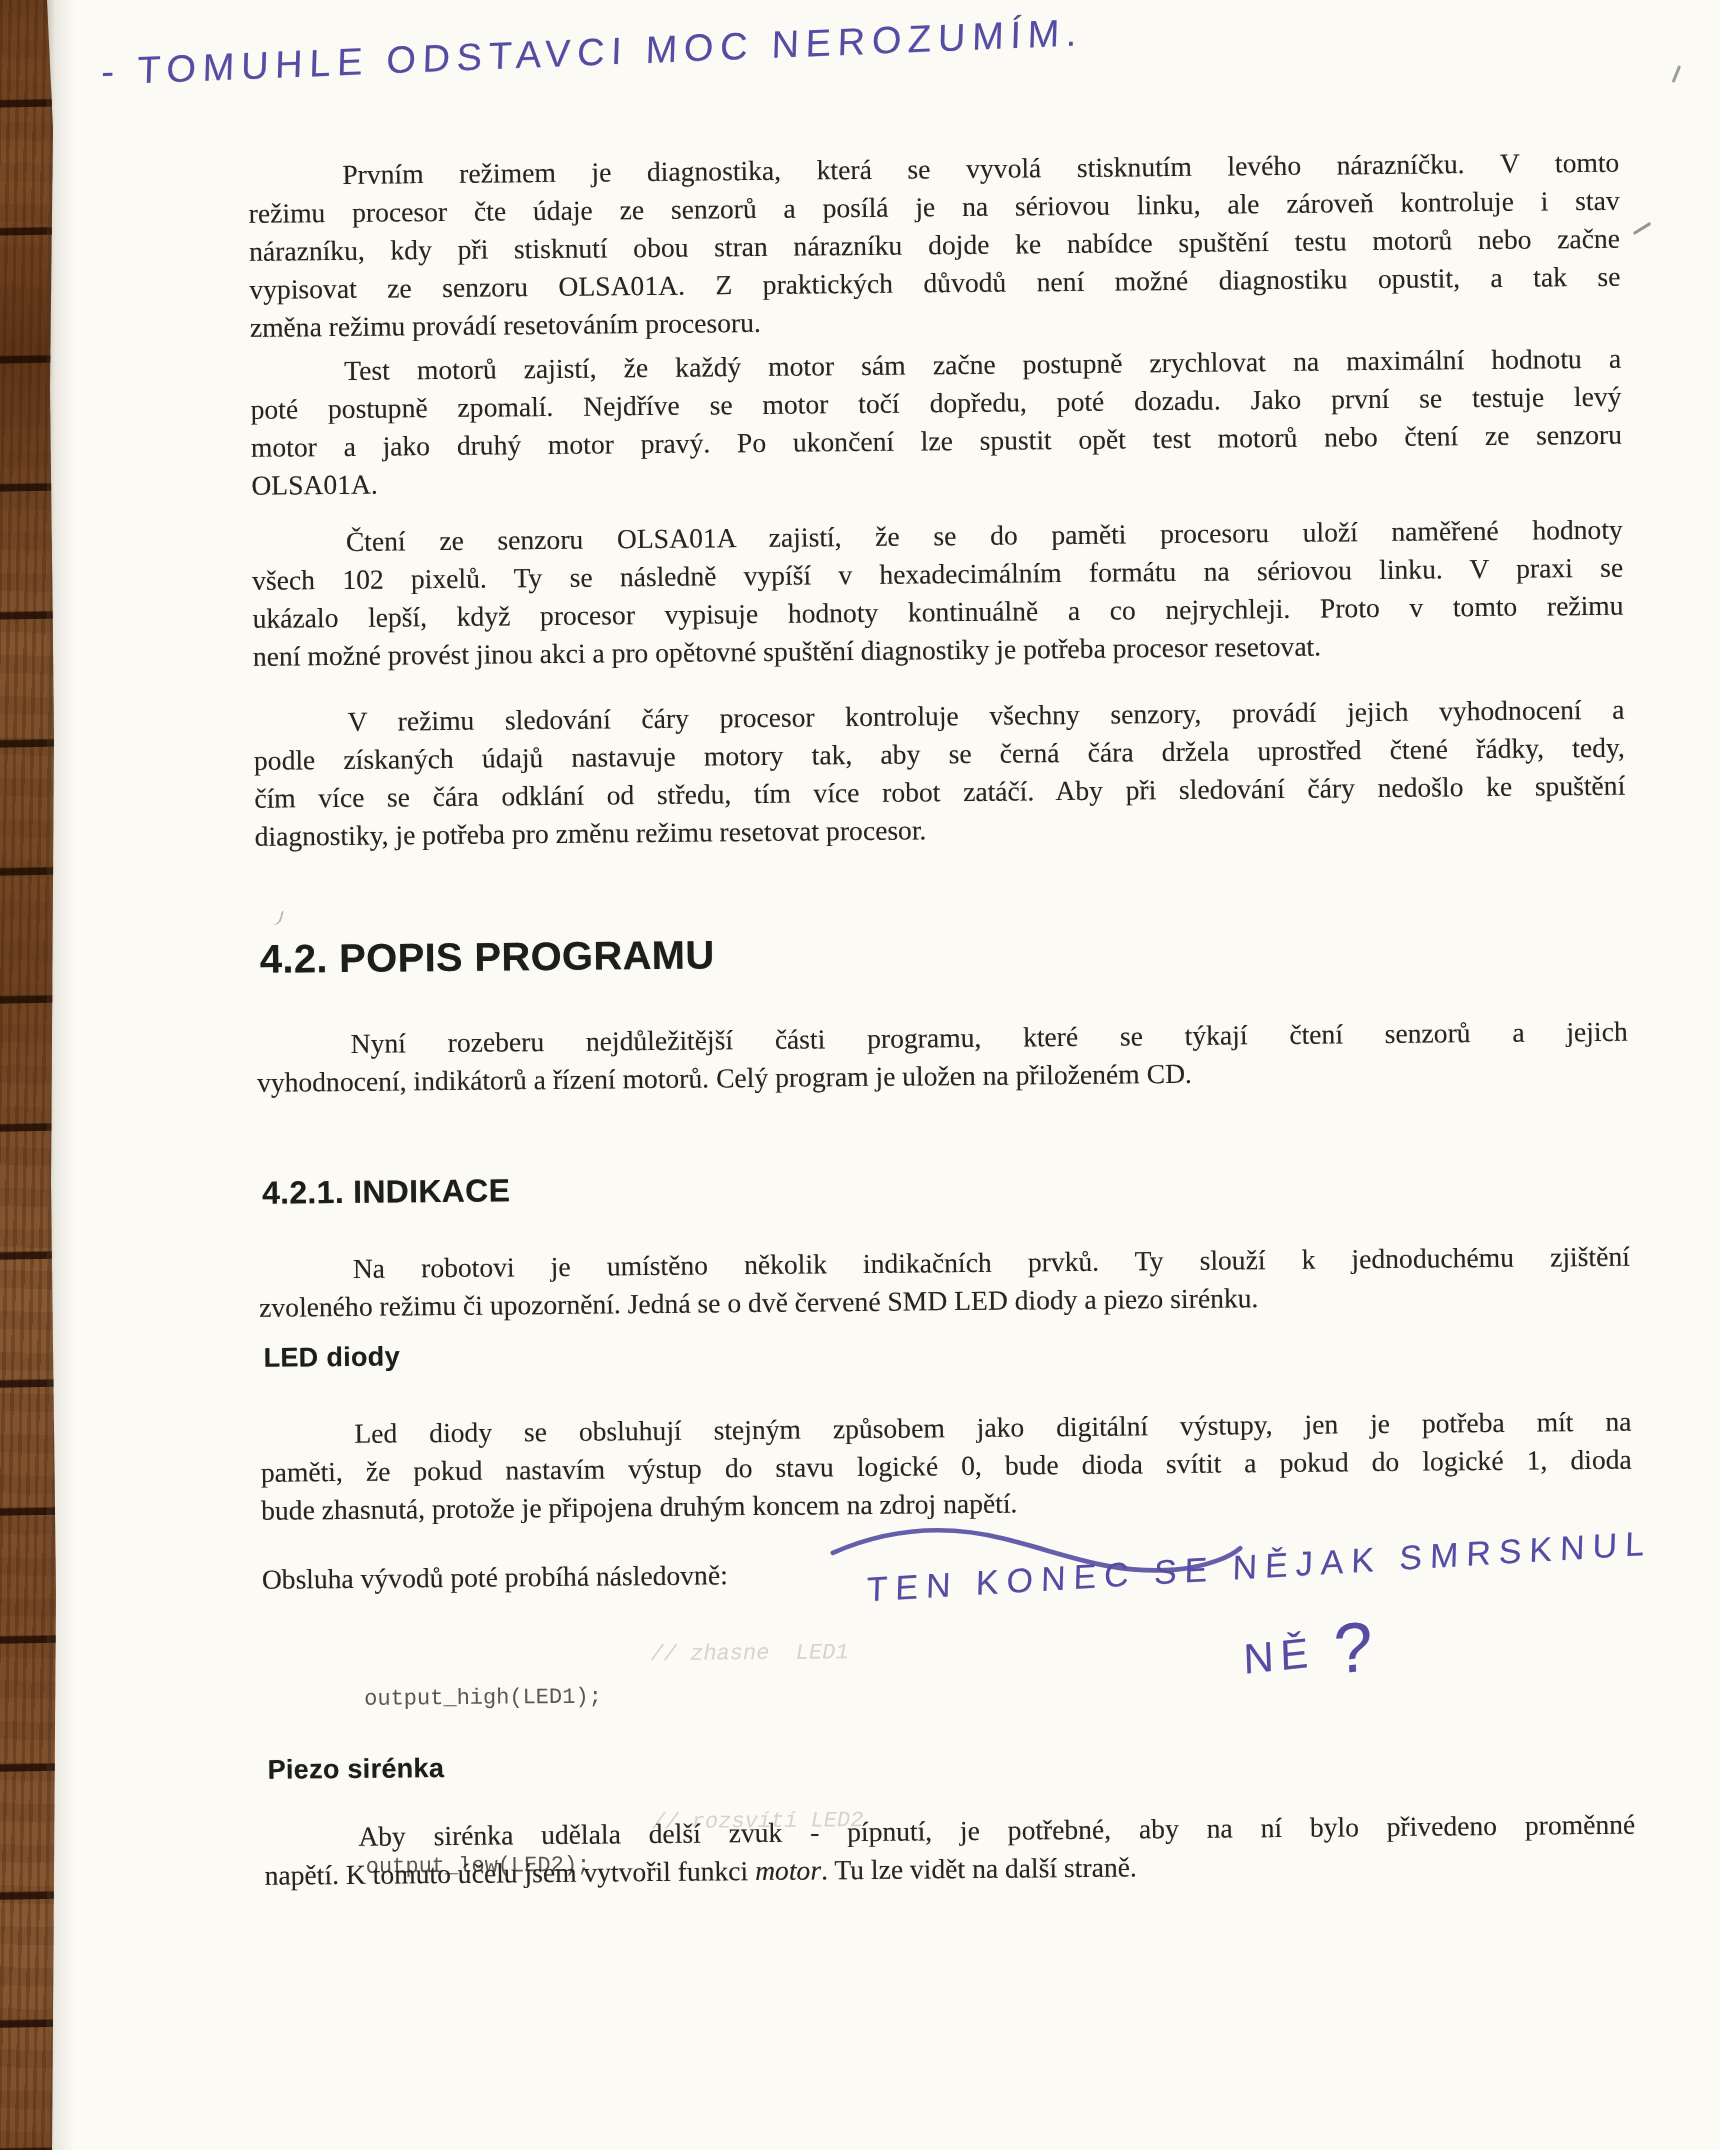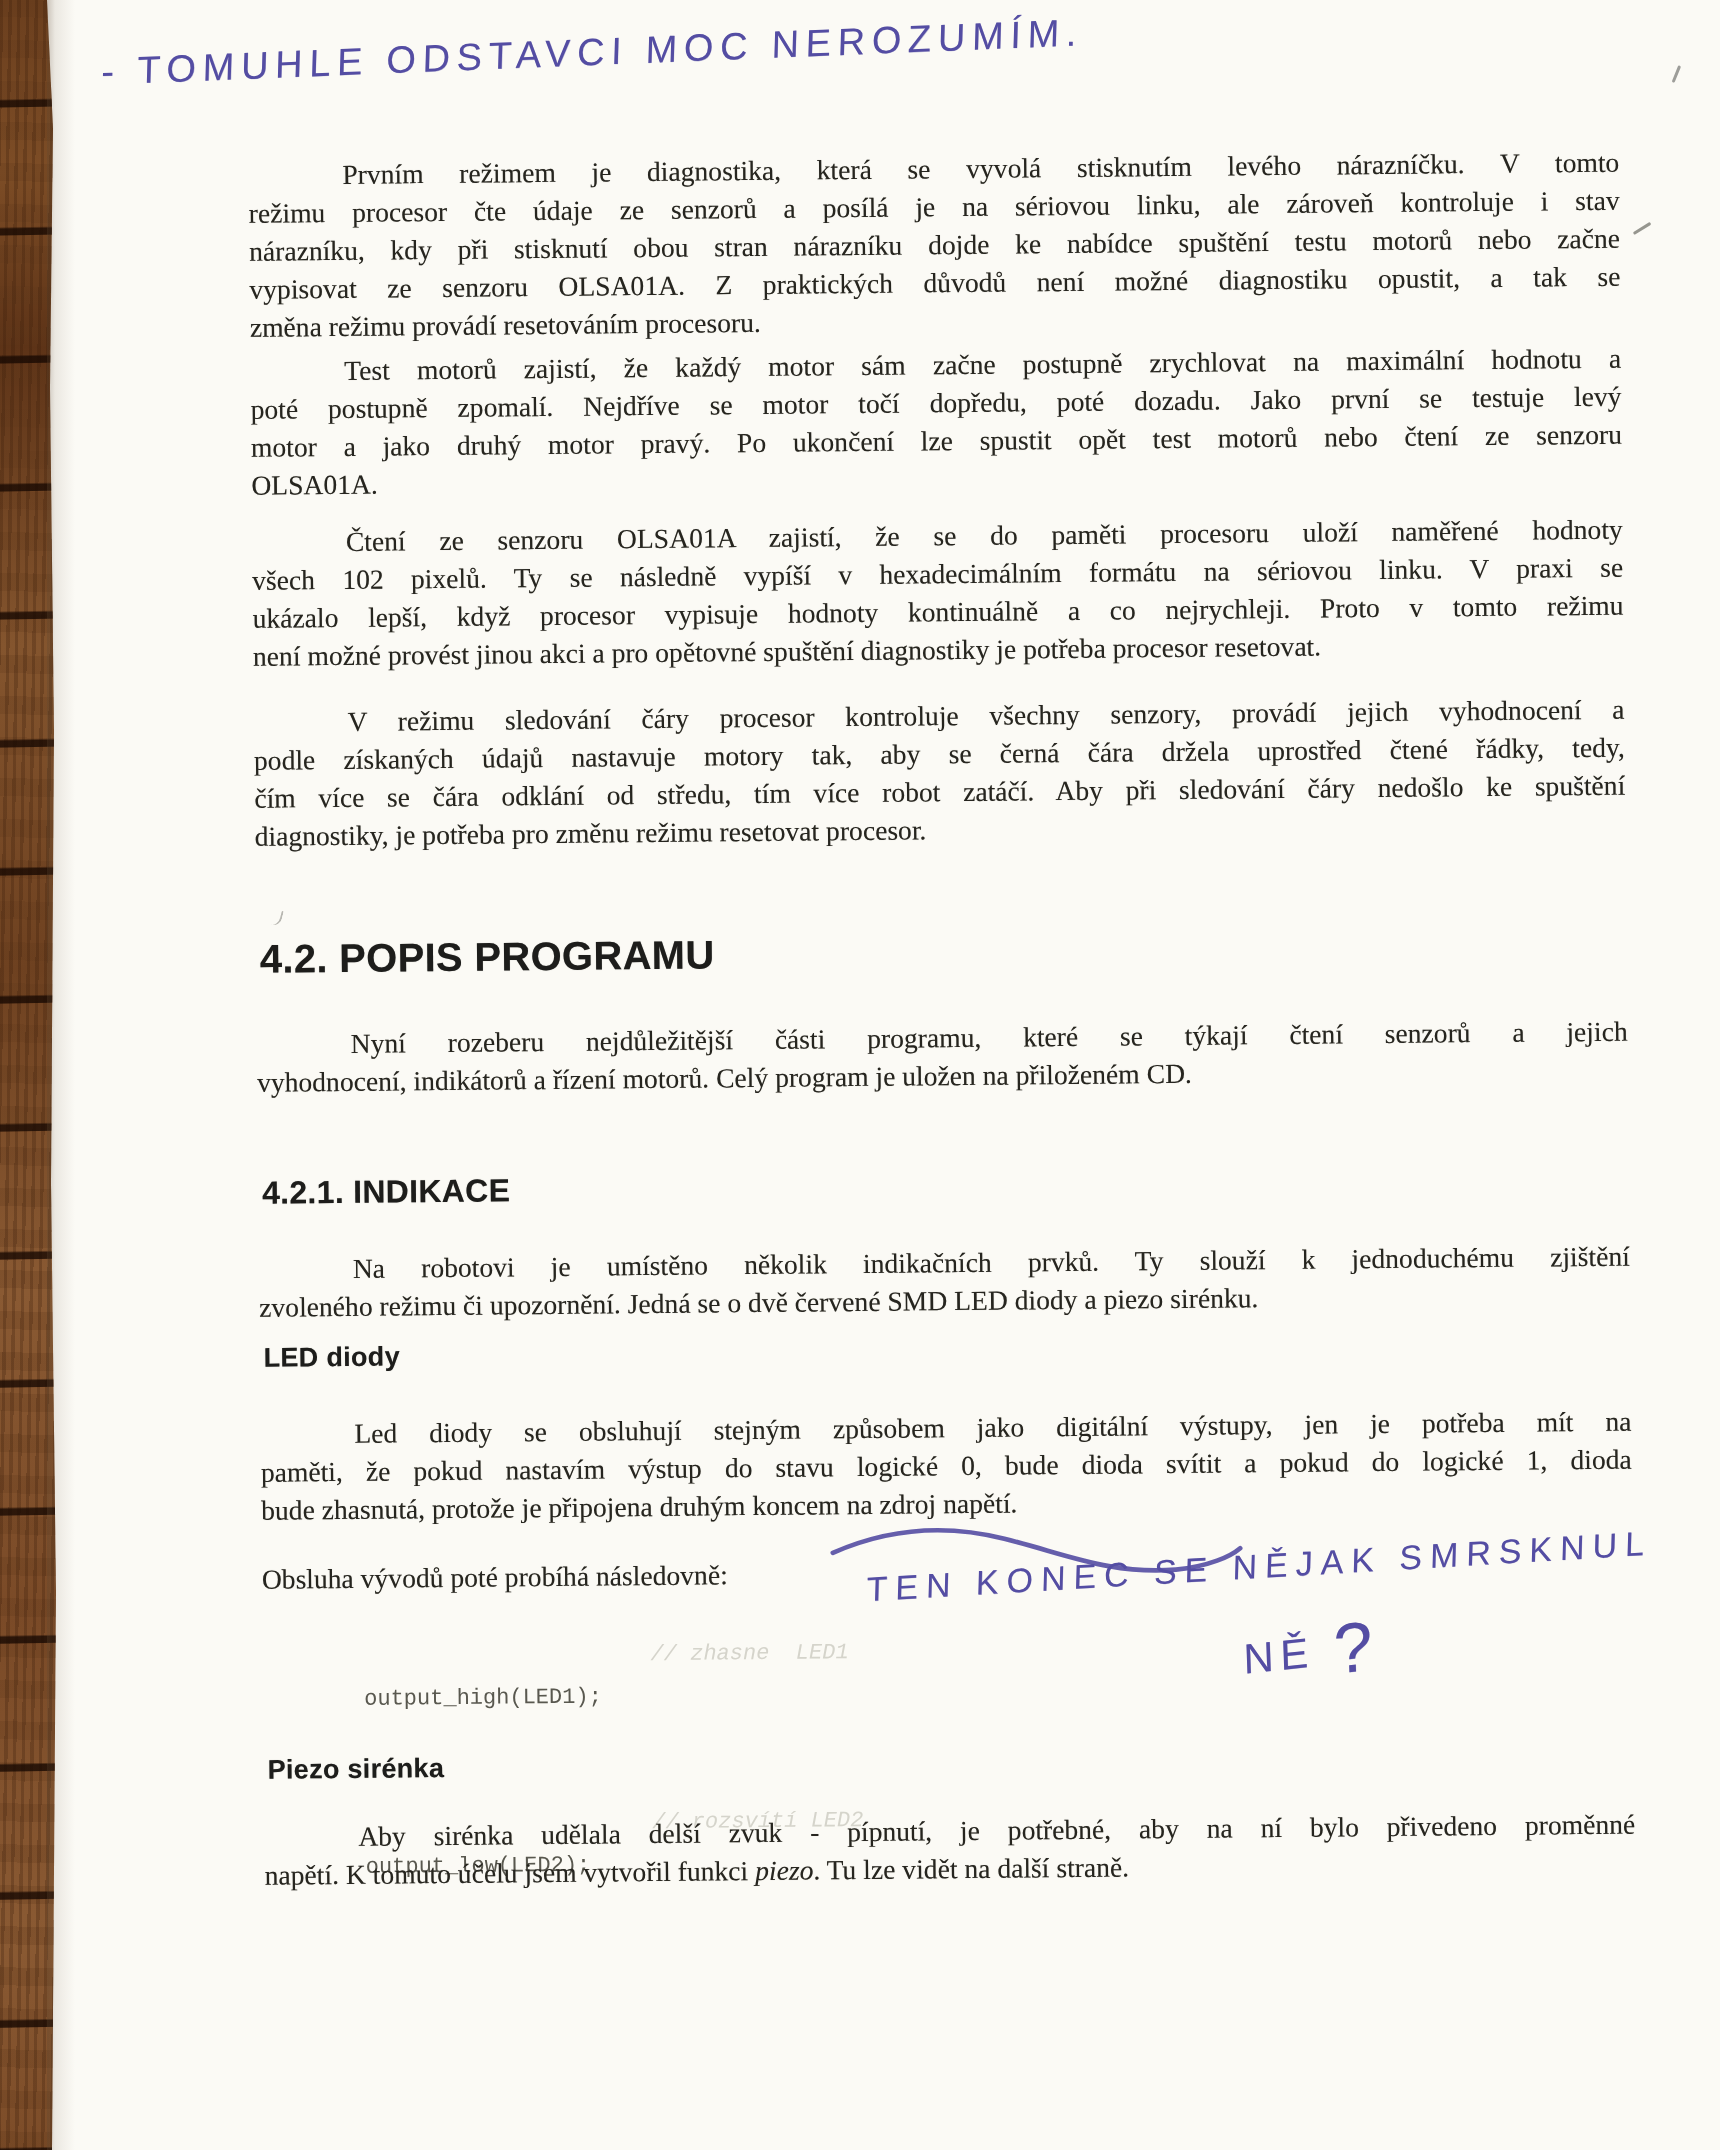--- a/index.html
+++ b/index.html
@@ -145,21 +145,21 @@
     <div class="row">
       <span>output_low(LED2);</span>
       <span class="comment">// rozsvítí LED2</span>
     </div>
   </div>
 
   <div class="h-sans" style="top:1749px;font-size:27px">Piezo sirénka</div>
 
   <div class="para indent" style="top:1813px">
     <div class="pline" style="text-indent:94px">Aby sirénka udělala delší zvuk - pípnutí, je potřebné, aby na ní bylo přivedeno proměnné</div>
-    <div class="pline last"><span>napětí. K tomuto účelu jsem vytvořil funkci </span><i>piezo</i><span>. Tu lze vidět na další straně.</span></div>
+    <div class="pline last"><span>napětí. K tomuto účelu jsem vytvořil funkci </span><i>motor</i><span>. Tu lze vidět na další straně.</span></div>
   </div>
 </div>
 
 <div class="hand top">- TOMUHLE ODSTAVCI MOC NEROZUMÍM.</div>
 
 <svg class="wave" width="417" height="67" viewBox="0 0 620 100">
   <path d="M6,55 C90,18 175,12 262,34 C352,56 420,88 518,80 C568,75 600,60 614,48" fill="none" stroke="#544da3" stroke-width="7" stroke-linecap="round" opacity="0.9"></path>
 </svg>
 
 <div class="hand side1">TEN KONEC SE NĚJAK SMRSKNUL</div>

